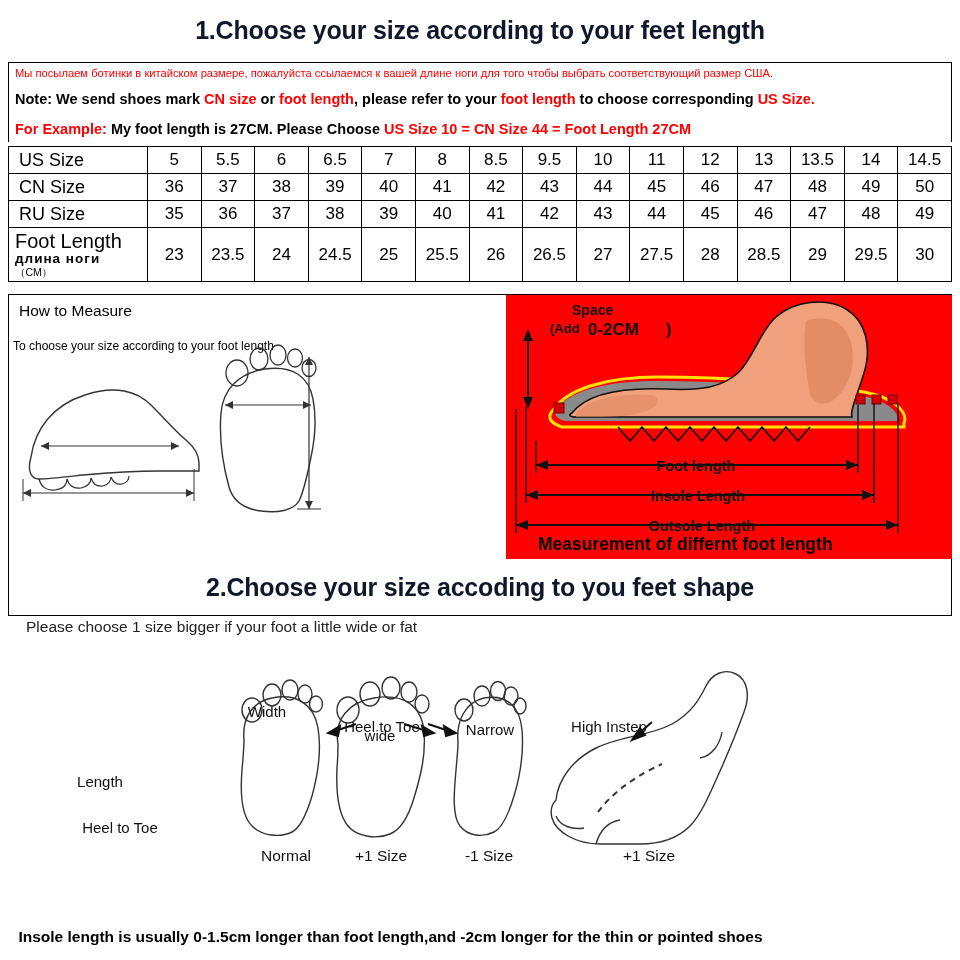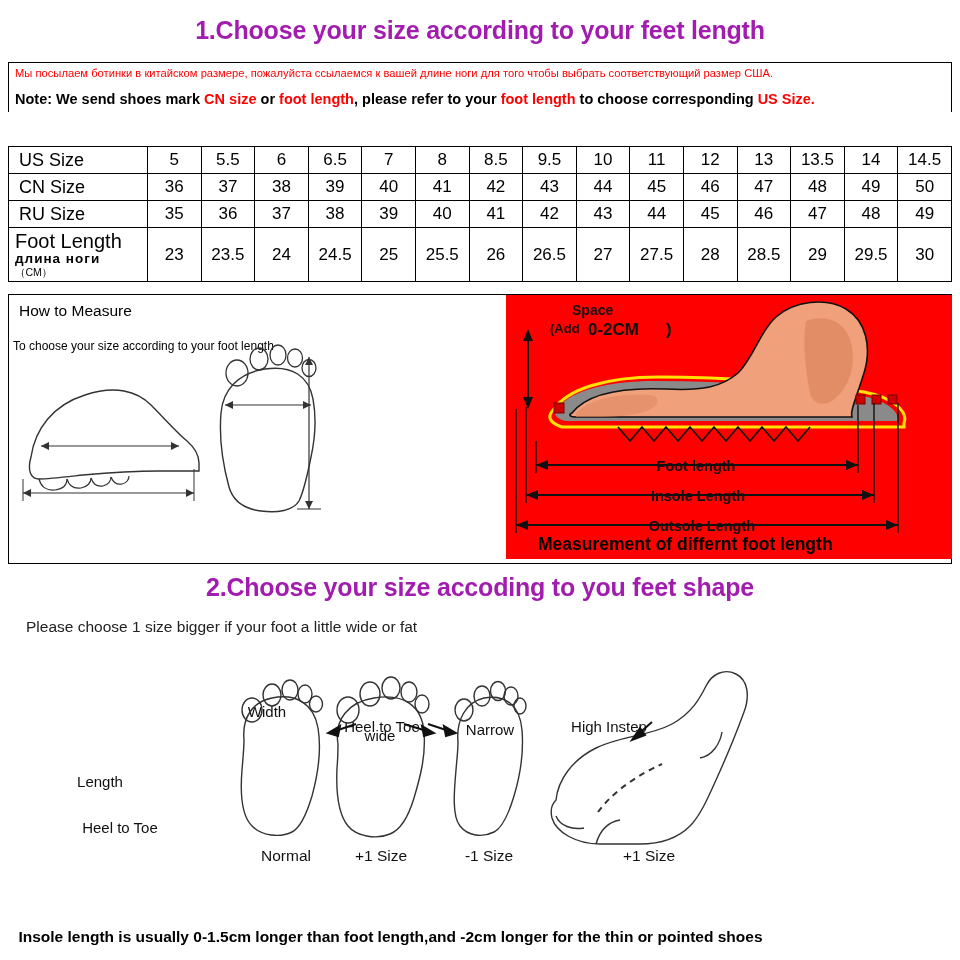--- a/index.html
+++ b/index.html
@@ -16,21 +16,21 @@
     overflow: hidden;
   }
   .page {
     position: relative;
     width: 960px;
     height: 960px;
   }
 
   
   .heading {
-    color: #a21caf;
+    color: #0f172a;
     font-weight: bold;
     text-align: center;
     font-size: 25px;
     letter-spacing: -0.2px;
   }
   #heading1 { position: absolute; left: 0; top: 16px; width: 960px; }
   #heading2 { position: absolute; left: 0; top: 573px; width: 960px; }
 
   
   .noteblock {
@@ -93,21 +93,21 @@
   .fl-big { font-size: 20px; }
   .fl-ru  { font-size: 13.5px; font-weight: bold; letter-spacing: 1px; }
   .fl-cm  { font-size: 10.5px; }
 
   
   .measure-panel {
     position: absolute;
     left: 8px;
     top: 294px;
     width: 944px;
-    height: 270px;
+    height: 322px;
     border: 1px solid #000;
     box-sizing: border-box;
     background: #fff;
   }
   .panel-title {
     position: absolute;
     left: 10px;
     top: 7px;
     font-size: 15.5px;
   }
@@ -170,20 +170,23 @@
 <body>
 
 <div class="page">
 
   <div id="heading1" class="heading">1.Choose your size according to your feet length</div>
 
   <div class="noteblock">
     <div class="ru-line">Мы посылаем ботинки в китайском размере, пожалуйста ссылаемся к вашей длине ноги для того чтобы выбрать соответствующий размер США.</div>
     <div class="note-line">
       <span class="blk">Note: We send shoes mark </span><span class="red">CN size</span><span class="blk"> or </span><span class="red">foot length</span><span class="blk">, please refer to your </span><span class="red">foot length</span><span class="blk"> to choose corresponding </span><span class="red">US Size.</span>
+    </div>
+    <div class="note-line">
+      <span class="red">For Example:</span><span class="blk"> My foot length is 27CM. Please Choose </span><span class="red">US Size 10 = CN Size 44 = Foot Length 27CM</span>
     </div>
   </div>
 
   <table class="sizes">
     <tbody>
       <tr>
         <td class="rowhead">US Size</td>
         <td>5</td>
         <td>5.5</td>
         <td>6</td>

